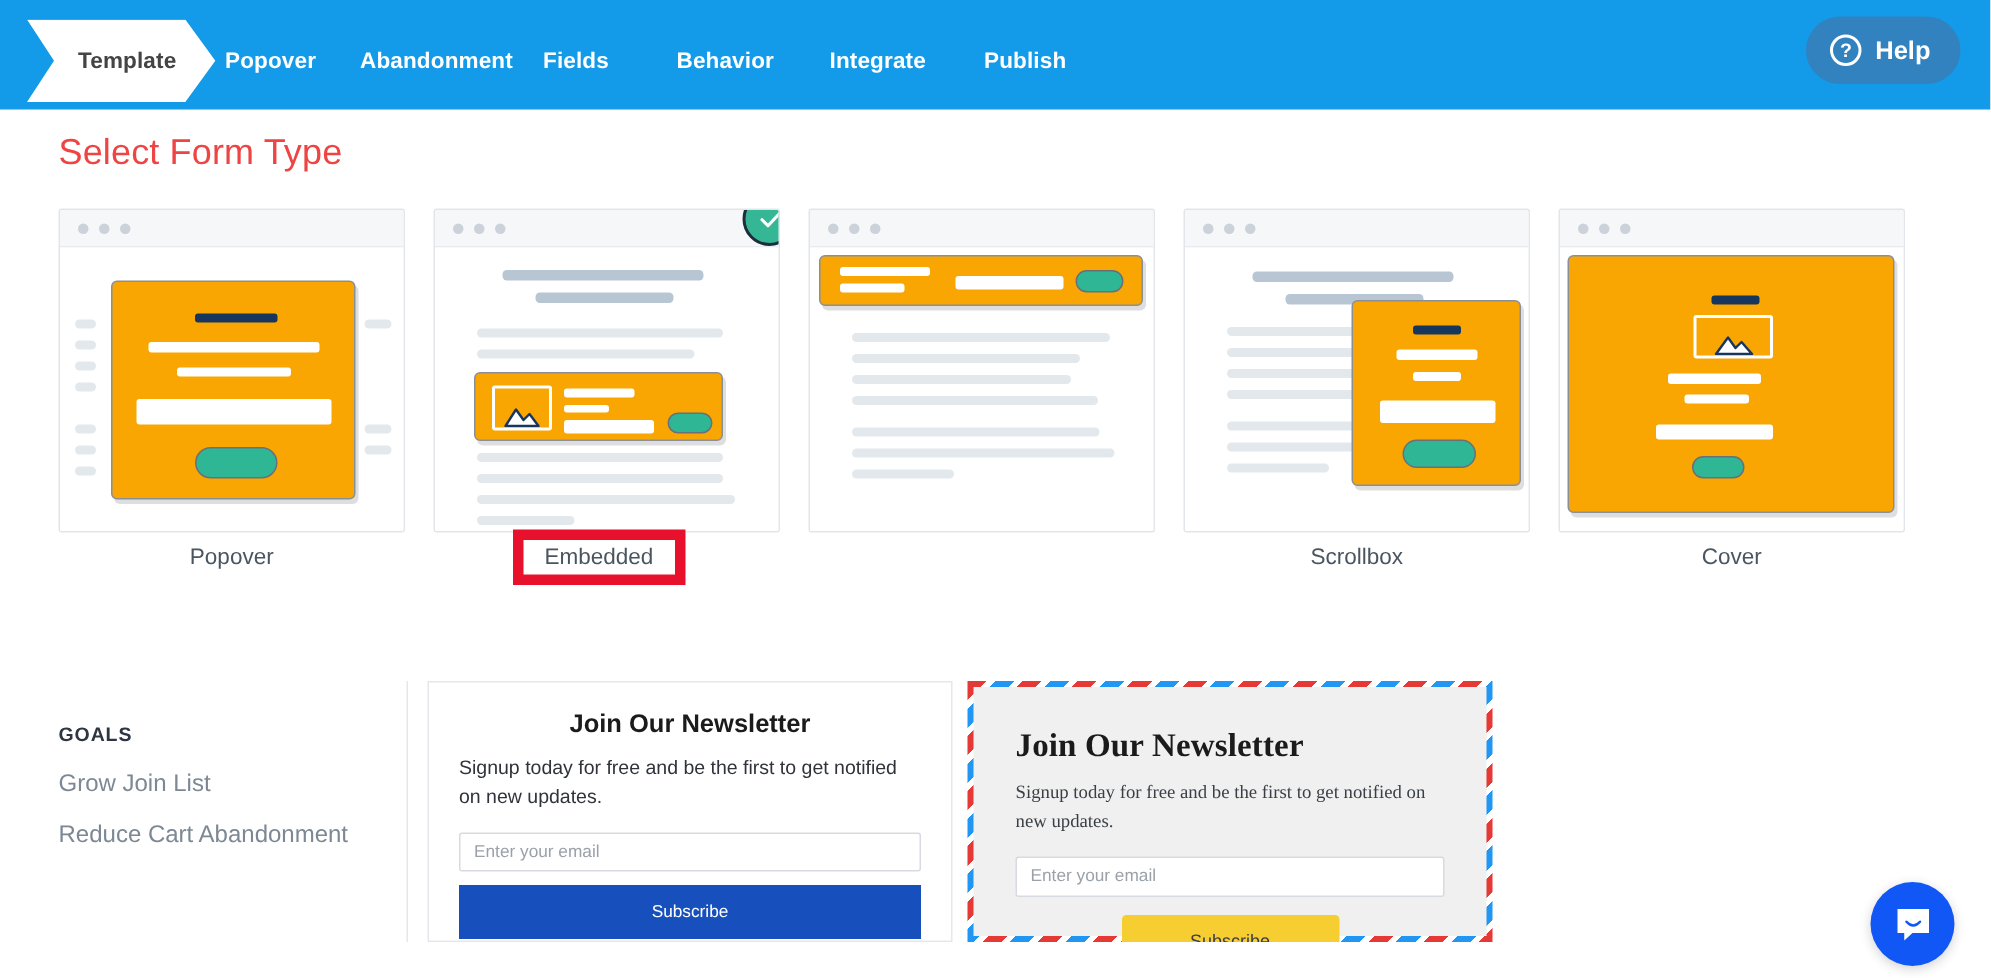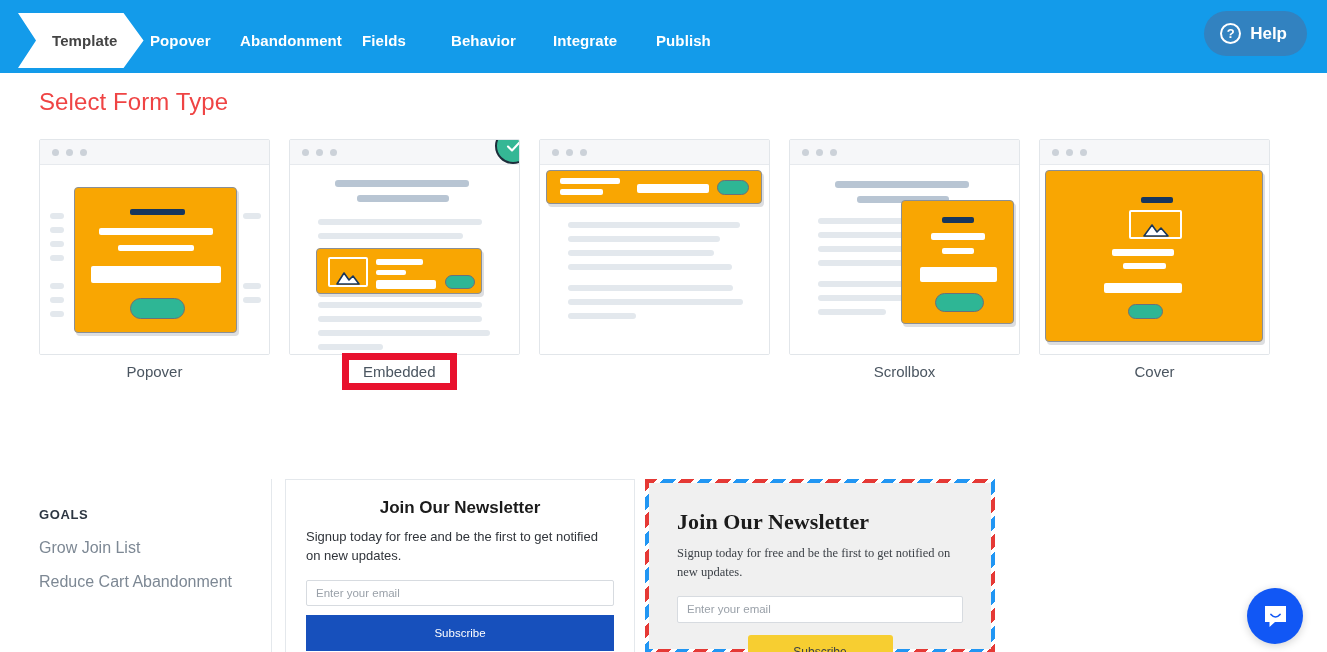--- a/index.html
+++ b/index.html
@@ -96,21 +96,21 @@
     display: flex; align-items: center; justify-content: center; z-index: 5;
   }
   .redbox {
     position: absolute; top: 214px; left: 53px;
     border: 7px solid #E8112D; background: #ffffff;
     padding: 3px 14px;
     font-size: 15px; color: #4a5560; white-space: nowrap;
   }
 
   
-  .tmpl-area { position: absolute; left: 39px; top: 479px; width: 1250px; height: 174px; }
+  .tmpl-area { position: absolute; left: 39px; top: 454px; width: 1250px; height: 174px; }
   .goals { position: absolute; left: 0; top: 28px; width: 230px; }
   .goals-head {
     font-size: 13px; font-weight: bold; color: #2d3642;
     letter-spacing: .6px; margin-bottom: 17px;
   }
   .goal-item { font-size: 16px; color: #7d8894; margin-bottom: 16px; cursor: pointer; }
   .vdiv { position: absolute; left: 232px; top: 0; width: 1px; height: 174px; background: #e4e8ec; }
 
   .tmpl-card {
     position: absolute; top: 0; width: 350px; height: 174px;

